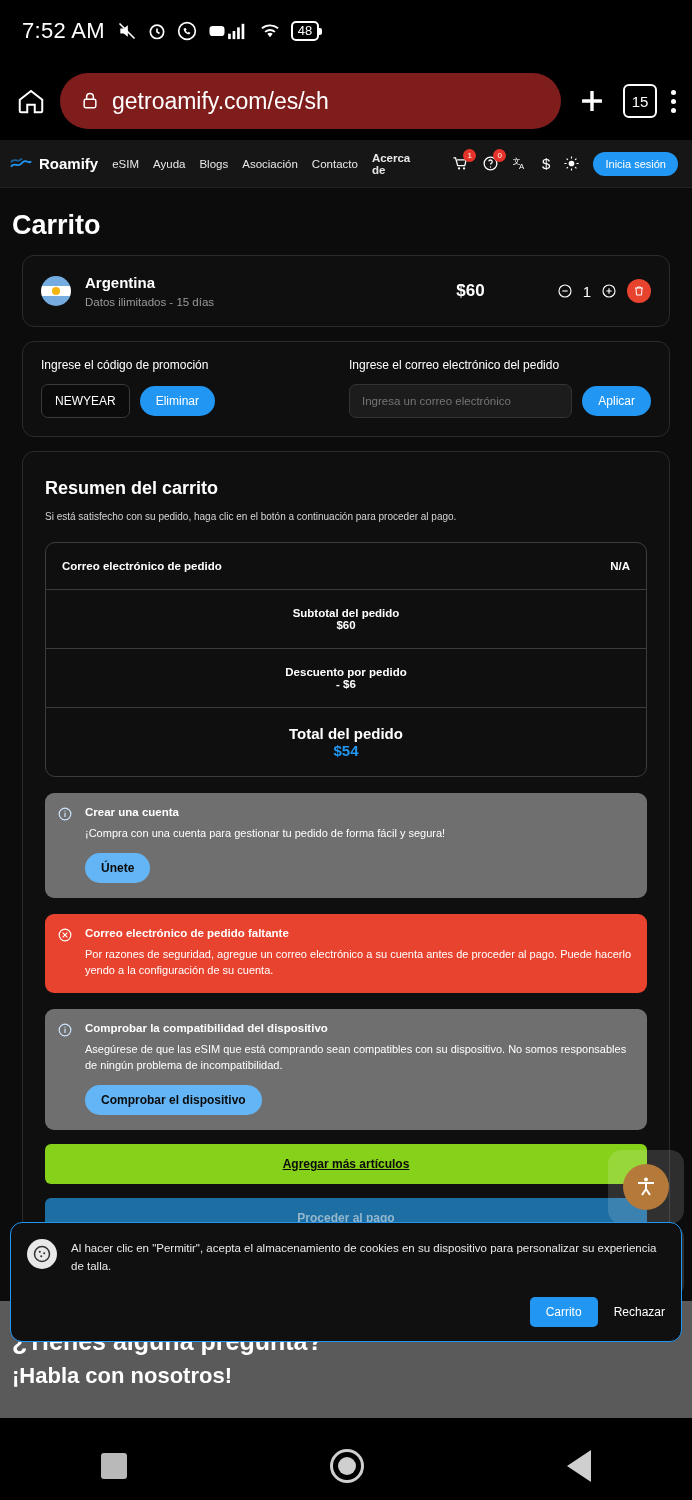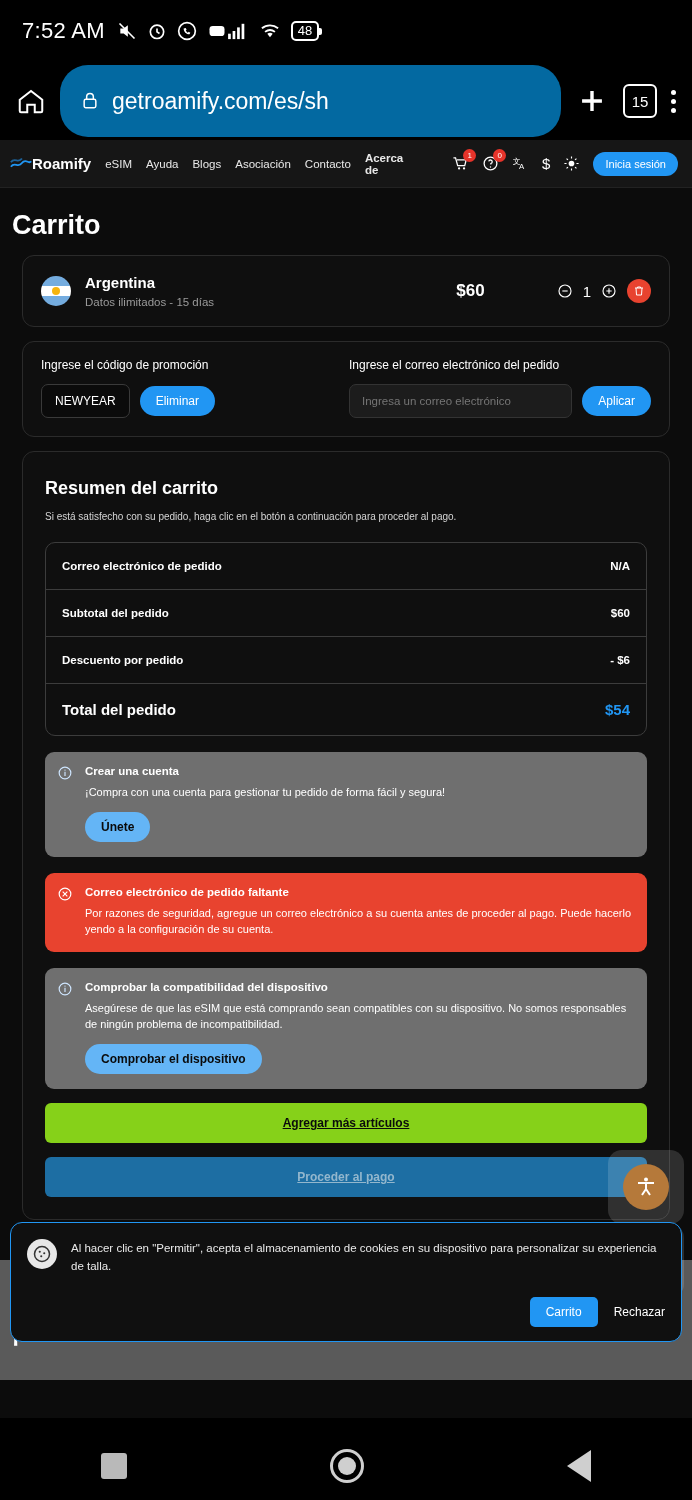--- a/index.html
+++ b/index.html
@@ -29,40 +29,40 @@
     content: ""; position: absolute; right: -5px; top: 5px;
     width: 3px; height: 7px; background: #fff; border-radius: 0 2px 2px 0;
   }
 
   
   .browserbar {
     height: 78px; background: #000;
     display: flex; align-items: center; gap: 14px; padding: 0 16px;
   }
   .urlbox {
-    flex: 1; height: 72px; background: #0369a1; border-radius: 28px;
+    flex: 1; height: 56px; background: #7f1d1d; border-radius: 28px;
     display: flex; align-items: center; gap: 12px; padding: 0 20px;
     overflow: hidden;
   }
   .urltext { color: #fff; font-size: 23px; white-space: nowrap; }
   .tabcount {
     width: 34px; height: 34px; border: 2.5px solid #fff; border-radius: 6px;
     color: #fff; font-size: 15px; display: flex; align-items: center; justify-content: center;
   }
   .kebab { display: flex; flex-direction: column; gap: 4px; align-items: center; }
   .kebab i { width: 5px; height: 5px; background: #fff; border-radius: 50%; display: block; }
 
   
   .page { position: relative; height: 1278px; background: #0c0c0c; overflow: hidden; }
 
   .nav {
     height: 48px; background: #161616; display: flex; align-items: center;
     padding: 0 10px; gap: 14px; border-bottom: 1px solid #222;
   }
-  .brand { display: flex; align-items: center; color: #fff; font-weight: bold; font-size: 15px; }
+  .brand { display: flex; align-items: center; gap: 7px; color: #fff; font-weight: bold; font-size: 15px; }
   .navlinks { display: flex; align-items: center; gap: 14px; }
   .navlink { color: #e8e8e8; font-size: 11.5px; white-space: nowrap; }
   .navlink.two { max-width: 40px; line-height: 12px; white-space: normal; font-weight: bold;}
   .navright { margin-left: auto; display: flex; align-items: center; gap: 13px; padding-right: 4px;}
   .navicon { position: relative; color: #fff; font-size: 15px; }
   .badge {
     position: absolute; top: -6px; right: -7px; background: #e6332a; color: #fff;
     font-size: 8px; width: 13px; height: 13px; border-radius: 50%;
     display: flex; align-items: center; justify-content: center;
   }
@@ -116,21 +116,21 @@
   }
 
   
   .summary { padding: 26px 22px 22px 22px; }
   .summary h2 { color: #fff; font-size: 18px; font-weight: bold; }
   .summary p { color: #d5d5d5; font-size: 10px; margin-top: 12px; }
   .table {
     margin-top: 20px; border: 1px solid #3c3c3c; border-radius: 10px; overflow: hidden;
   }
   .trow { display: flex; align-items: center; justify-content: space-between; padding: 17px 16px; }
-  .trow + .trow { border-top: 1px solid #3c3c3c; }
+  .trow + .trow { border-top: 1px solid #3c3c3c; flex-direction: column; }
   .tlabel { color: #fff; font-size: 11.5px; font-weight: bold; }
   .tval { color: #fff; font-size: 11.5px; font-weight: bold; }
   .trow.total .tlabel { font-size: 15px; }
   .trow.total .tval { font-size: 15px; color: #2196f3; }
 
   .alert {
     margin-top: 16px; border-radius: 9px; padding: 13px 14px 15px 40px;
     position: relative;
   }
   .alert .ai { position: absolute; left: 13px; top: 14px; font-size: 14px; }

